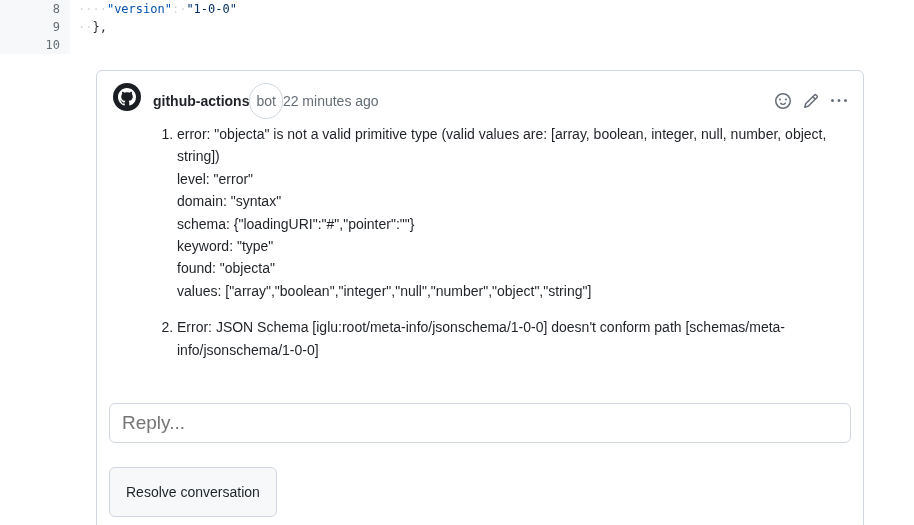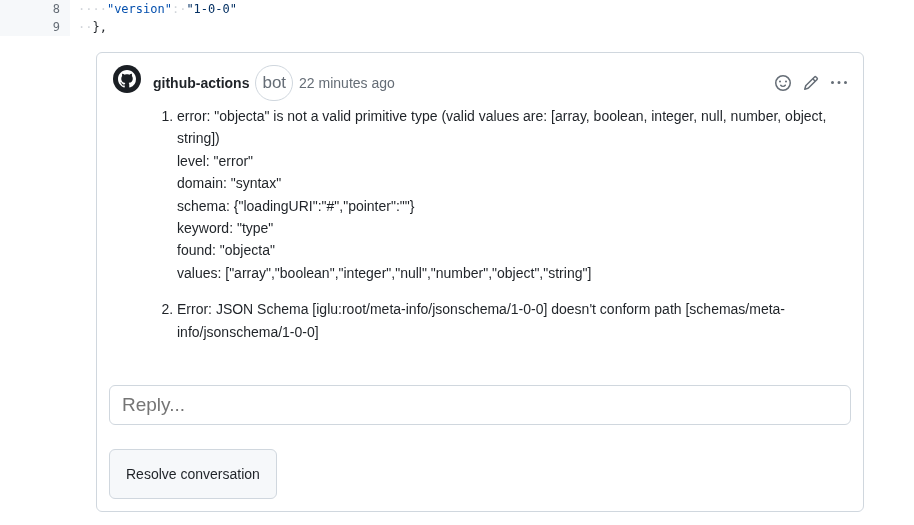--- a/index.html
+++ b/index.html
@@ -60,32 +60,31 @@
       background: #1b1f24;
       display: flex;
       align-items: center;
       justify-content: center;
       flex-shrink: 0;
     }
     .avatar svg { fill: #fff; }
     .comment-meta-row {
       display: flex;
       align-items: center;
-      gap: 6px;
       flex: 1;
     }
     .author {
       font-weight: 600;
       color: #1f2328;
     }
     .badge {
       border: 1px solid #d0d7de;
       border-radius: 2em;
       padding: 8px 6px;
-      font-size: 17px;
+      font-size: 14px;
       line-height: 18px;
       color: #656d76;
     }
     .timestamp {
       color: #656d76;
       font-size: 14px;
     }
     .header-actions {
       margin-left: auto;
       display: flex;
@@ -144,20 +143,25 @@
       <div class="line-num-col">8</div>
       <div class="code-cell"><span class="dot">····</span><span class="pl-s">"version"</span><span class="dot">:·</span><span class="str">"1-0-0"</span></div>
     </div>
 
     <div class="diff-row context">
       <div class="line-num-col"></div>
       <div class="line-num-col">9</div>
       <div class="code-cell"><span class="dot">··</span><span>},</span></div>
     </div>
 
+    <div class="diff-row context">
+      <div class="line-num-col"></div>
+      <div class="line-num-col">10</div>
+      <div class="code-cell"><span></span></div>
+    </div>
 
   </div>
 
   <div class="comment-block">
     <div class="comment-header">
       <div class="avatar">
         <svg width="18" height="18" viewBox="0 0 16 16">
             <path d="M8 0C3.58 0 0 3.58 0 8c0 3.54 2.29 6.53 5.47 7.59.4.07.55-.17.55-.38 0-.19-.01-.82-.01-1.49-2.01.37-2.53-.49-2.69-.94-.09-.23-.48-.94-.82-1.13-.28-.15-.68-.52-.01-.53.63-.01 1.08.58 1.23.82.72 1.21 1.87.87 2.33.66.07-.52.28-.87.51-1.07-1.78-.2-3.64-.89-3.64-3.95 0-.87.31-1.59.82-2.15-.08-.2-.36-1.02.08-2.12 0 0 .67-.21 2.2.82.64-.18 1.32-.27 2-.27.68 0 1.36.09 2 .27 1.53-1.04 2.2-.82 2.2-.82.44 1.1.16 1.92.08 2.12.51.56.82 1.27.82 2.15 0 3.07-1.87 3.75-3.65 3.95.29.25.54.73.54 1.48 0 1.07-.01 1.93-.01 2.2 0 .21.15.46.55.38A8.013 8.013 0 0016 8c0-4.42-3.58-8-8-8z"></path>
           </svg>
       </div>

